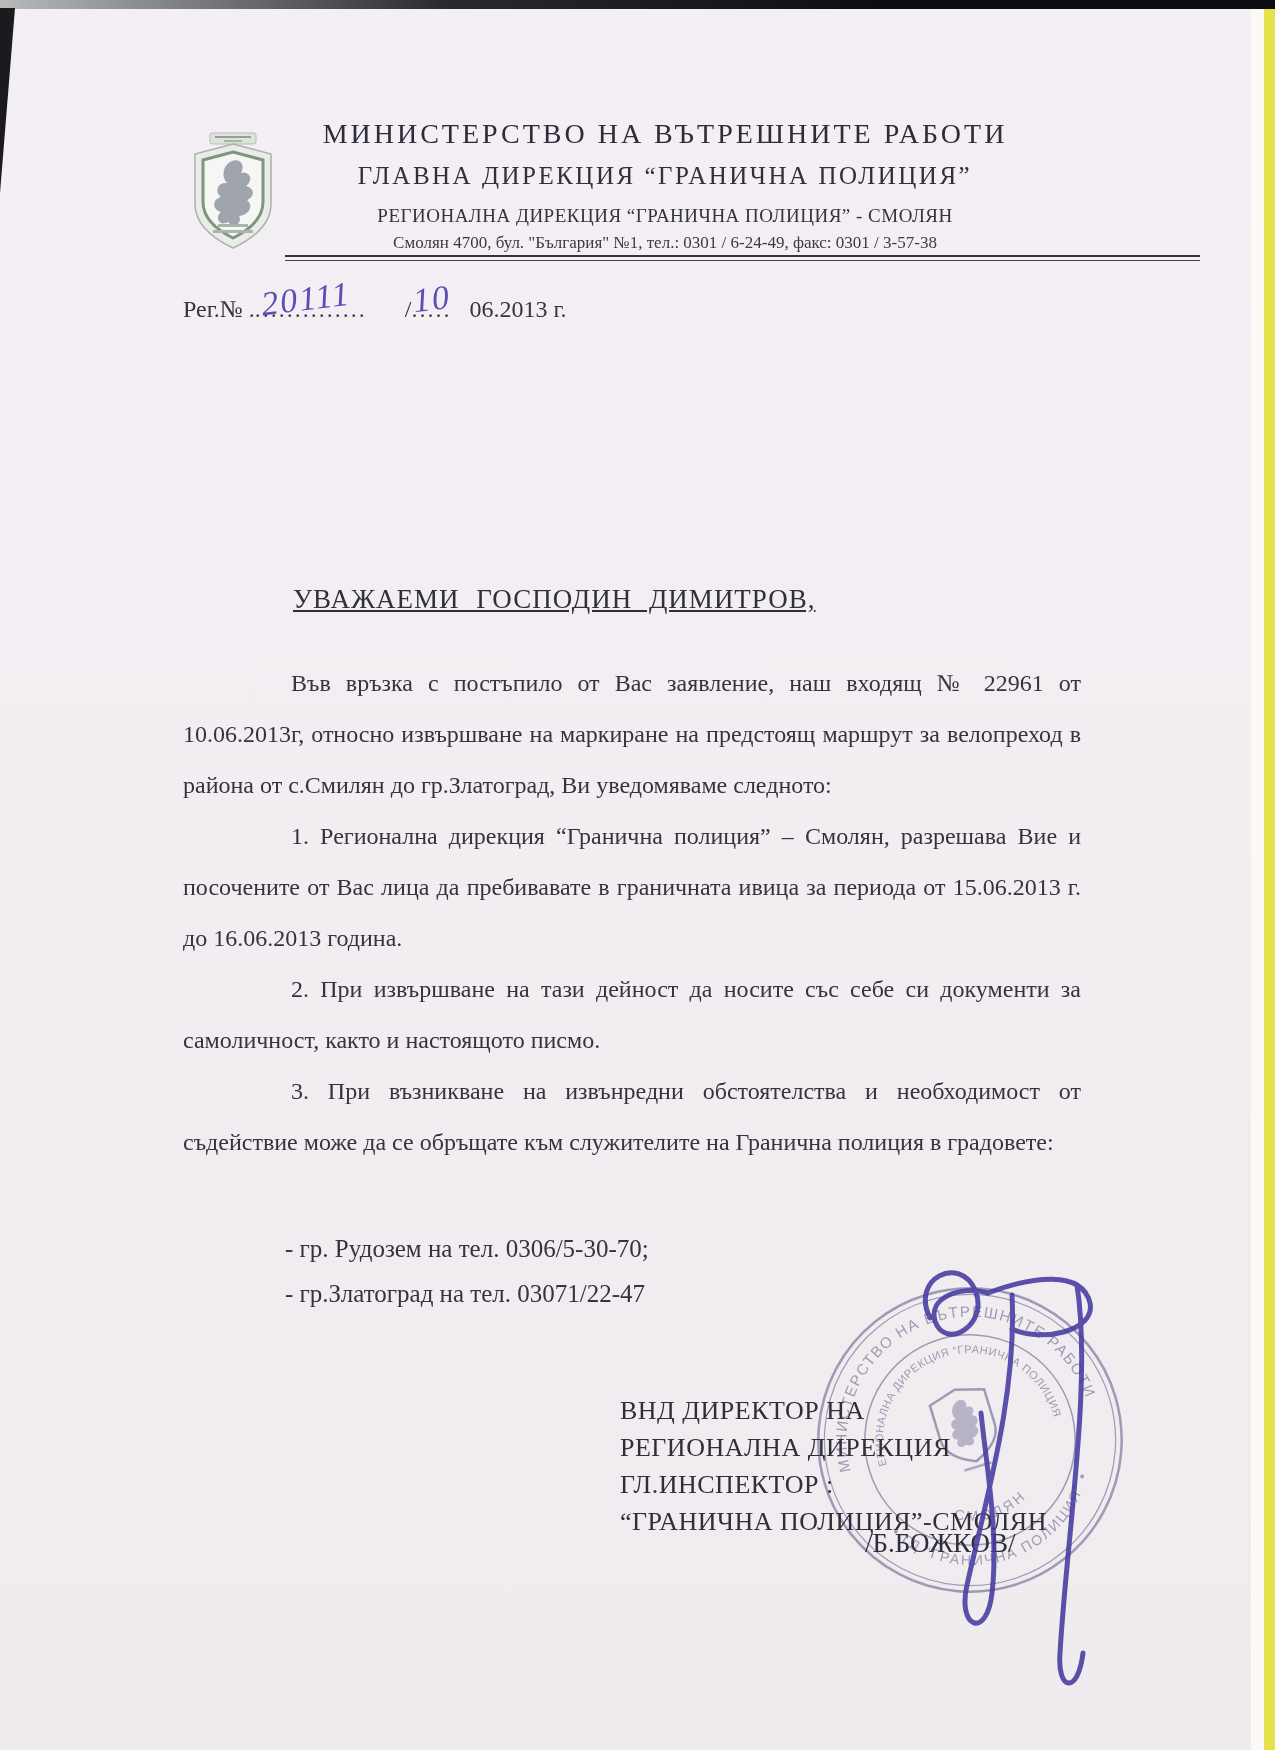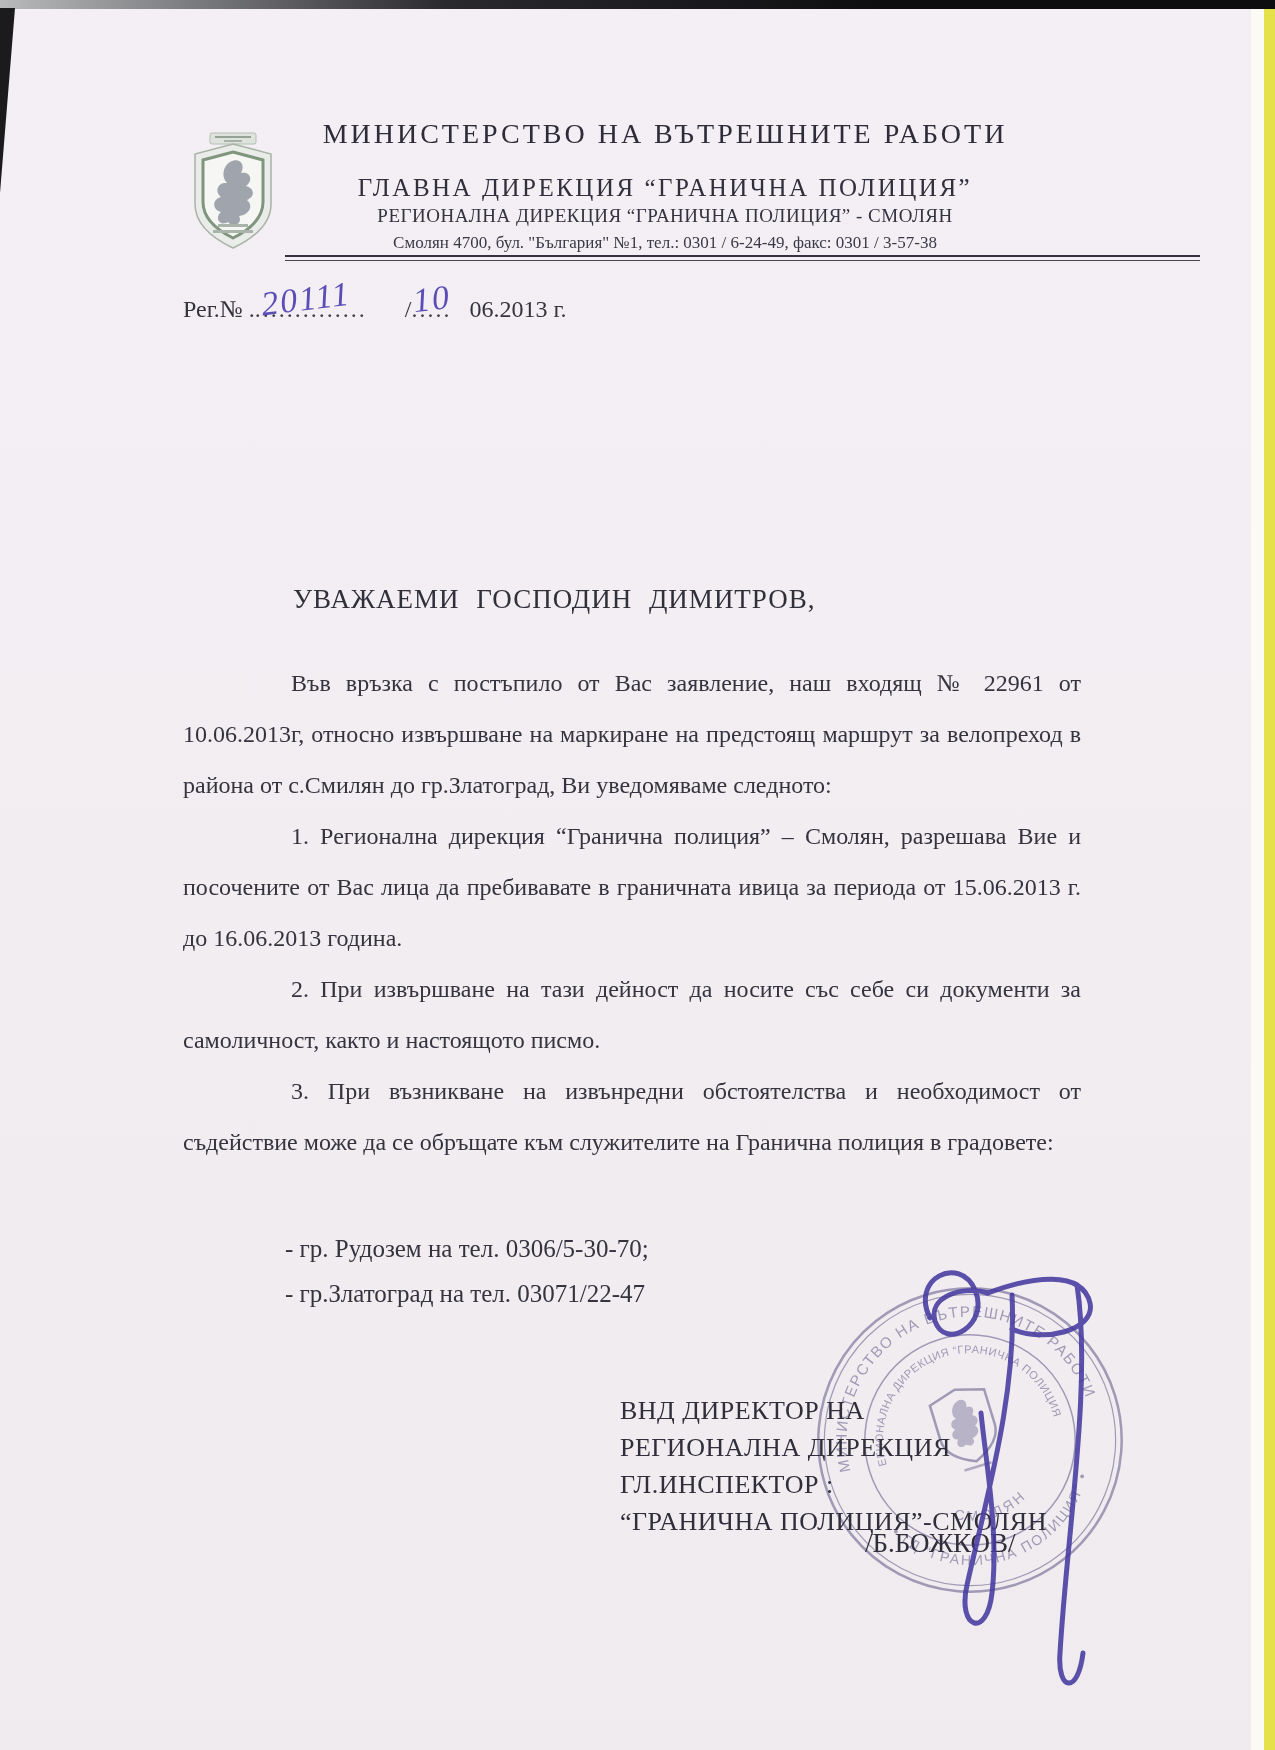--- a/index.html
+++ b/index.html
@@ -14,40 +14,40 @@
   .scan-top-bar { position:absolute; left:0; top:0; width:100%; height:9px;
     background:linear-gradient(to right,#b9babc,#2a2a2e 35%, #0d0d10 70%); }
   .scan-left-wedge { position:absolute; left:0; top:8px; width:15px; height:185px;
     background:#1b1b1e; clip-path:polygon(0 0,100% 0,0 100%); }
   .scan-right-white { position:absolute; left:1251px; top:9px; width:13px; height:1741px; background:#fbfaf4; }
   .scan-right-yellow { position:absolute; left:1264px; top:9px; width:11px; height:1741px; background:#e5e14b; }
 
   
   .letterhead { position:absolute; left:240px; top:118px; width:850px; text-align:center; }
   .lh1 { font-size:28px; letter-spacing:3px; color:#2d2c38; white-space:nowrap; }
-  .lh2 { font-size:25px; letter-spacing:2.5px; color:#302f3b; margin-top:24px; white-space:nowrap; }
-  .lh3 { font-size:19px; letter-spacing:0.5px; color:#343340; margin-top:3px; white-space:nowrap; }
+  .lh2 { font-size:25px; letter-spacing:2.5px; color:#302f3b; margin-top:12px; white-space:nowrap; }
+  .lh3 { font-size:19px; letter-spacing:0.5px; color:#343340; margin-top:15px; white-space:nowrap; }
   .lh4 { font-size:17px; color:#3a3945; margin-top:6px; white-space:nowrap; }
   .lh-rule { position:absolute; left:285px; top:255px; width:915px; height:3px;
     border-top:2px solid #33323e; border-bottom:1px solid #44434f; }
   .emblem { position:absolute; left:183px; top:130px; }
 
   
   .reg-line { position:absolute; left:183px; top:296px; font-size:24px; white-space:nowrap; }
   .dotseg { position:relative; display:inline-block; overflow:visible; vertical-align:baseline; }
   .dotseg .dots { letter-spacing:2px; color:#3c3b46; }
   .hand { position:absolute; top:-16px; left:6px;
     font-style:italic; font-size:34px; color:#5a4db6;
     transform:rotate(-7deg); letter-spacing:2px; }
 
   
   .addressee { position:absolute; left:672px; top:336px; font-size:26px; line-height:38px; }
 
   .salutation { position:absolute; left:293px; top:584px; font-size:27px;
-    letter-spacing:1px; word-spacing:9px; color:#30303b; }
+    letter-spacing:1px; word-spacing:9px; color:#30303b;text-decoration:underline; }
 
   
   .body-text { position:absolute; left:183px; top:658px; width:898px;
     font-size:24px; line-height:51px; text-align:justify; }
   .body-text p { margin:0; text-indent:108px; }
 
   .contacts { position:absolute; left:285px; top:1226px; font-size:25px; line-height:45px; }
 
   
   .sig-block { position:absolute; left:620px; top:1392px; font-size:26px;

